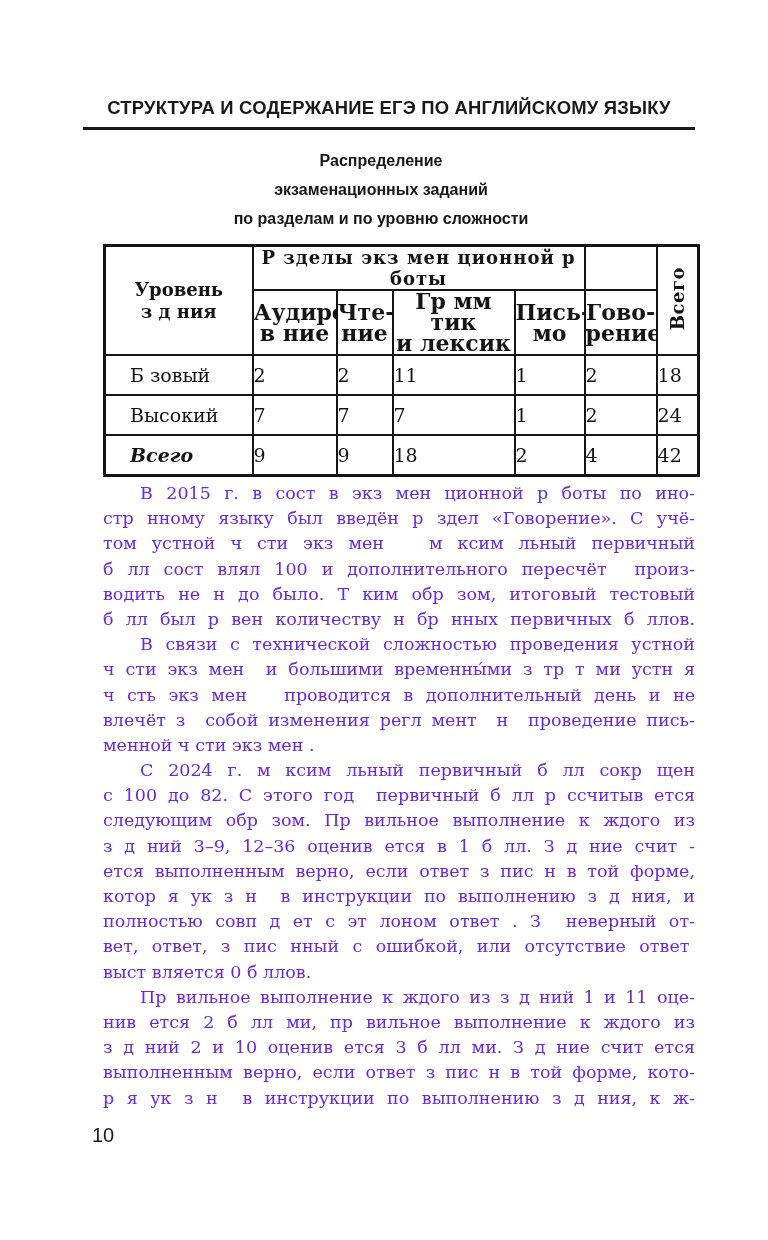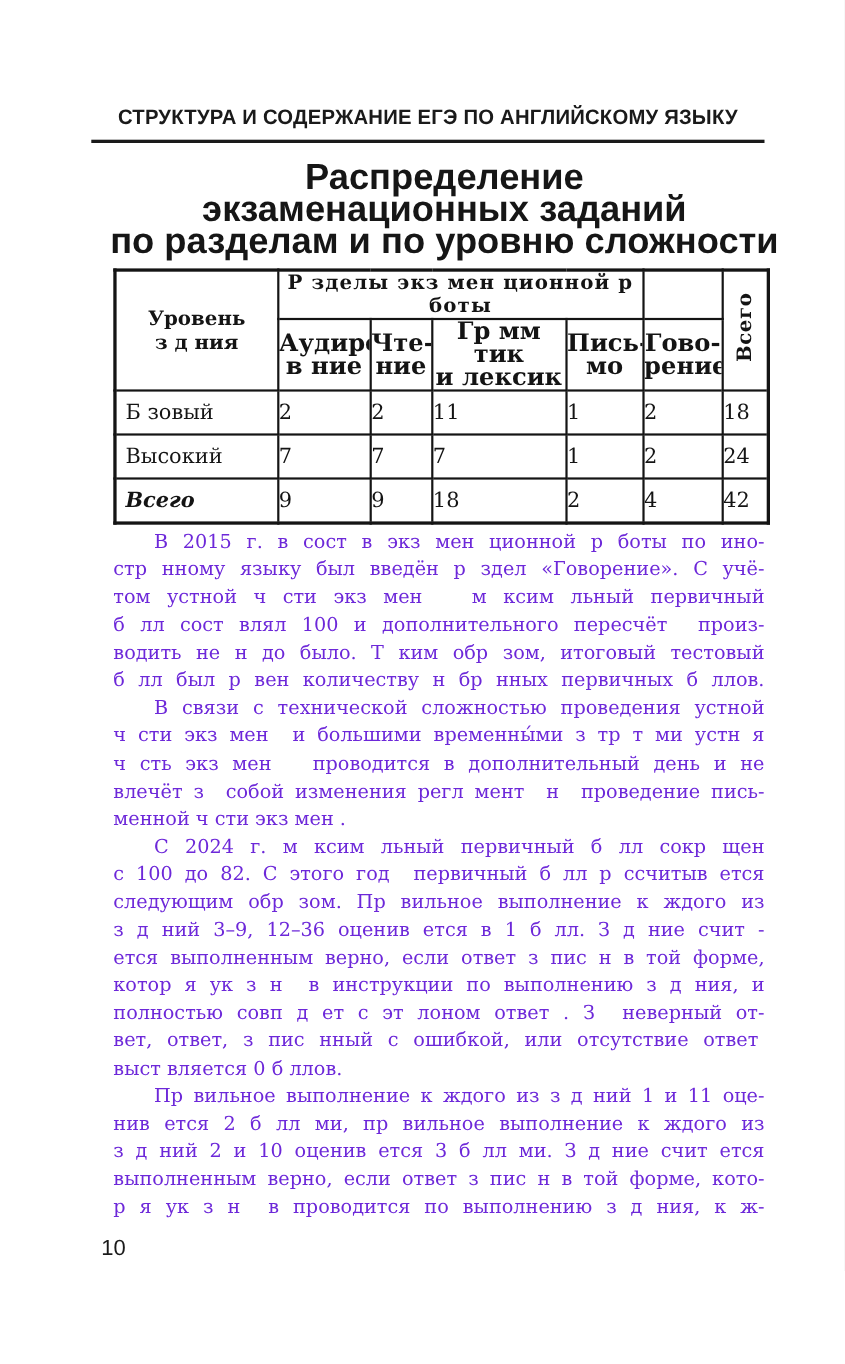--- a/index.html
+++ b/index.html
@@ -27,25 +27,25 @@
     color: #1a1a1a;
   }
   .head-rule {
     position: absolute;
     top: 127px; left: 83px; width: 612px; height: 3px;
     background: #1a1a1a;
   }
   
   .chapter-title {
     position: absolute;
-    top: 146px; left: 78px; width: 652px;
+    top: 146px; left: 55px; width: 652px;
     text-align: center;
     font-family: "Liberation Sans", sans-serif;
     font-weight: bold;
-    font-size: 33px;
+    font-size: 16px;
     line-height: 29px;
     color: #161616;
   }
   
   .dist-table-wrap {
     position: absolute;
     top: 244px; left: 103px; width: 594px;
   }
   table.dist {
     border-collapse: collapse;
@@ -84,21 +84,21 @@
   }
   th.total-head .vert {
     writing-mode: vertical-rl;
     transform: rotate(180deg);
     display: inline-block;
     letter-spacing: 0.5px;
   }
   table.dist td { font-size: 19px; height: 40px; }
   table.dist td.level {
     text-align: left;
-    padding-left: 8px;
+    padding-left: 24px;
     font-size: 19px;
   }
   table.dist tr.emph td.level {
     font-weight: bold;
     font-style: italic;
   }
   
   .body-text {
     position: absolute;
     top: 481px; left: 103px; width: 592px;
@@ -218,18 +218,18 @@
       <div class="line">з д ний 3–9, 12–36 оценив ется в 1 б лл. З д ние счит -</div>
       <div class="line">ется выполненным верно, если ответ з пис н в той форме,</div>
       <div class="line">котор я ук з н  в инструкции по выполнению з д ния, и</div>
       <div class="line">полностью совп д ет с эт лоном ответ . З  неверный от-</div>
       <div class="line">вет, ответ, з пис нный с ошибкой, или отсутствие ответ </div>
       <div class="line endpar">выст вляется 0 б ллов.</div>
       <div class="line indent">Пр вильное выполнение к ждого из з д ний 1 и 11 оце-</div>
       <div class="line">нив ется 2 б лл ми, пр вильное выполнение к ждого из</div>
       <div class="line">з д ний 2 и 10 оценив ется 3 б лл ми. З д ние счит ется</div>
       <div class="line">выполненным верно, если ответ з пис н в той форме, кото-</div>
-      <div class="line">р я ук з н  в проводится по выполнению з д ния, к ж-</div>
+      <div class="line">р я ук з н  в инструкции по выполнению з д ния, к ж-</div>
     </div>
 
   <div class="page-number">10</div>
 
 </div>
 
 </body></html>

